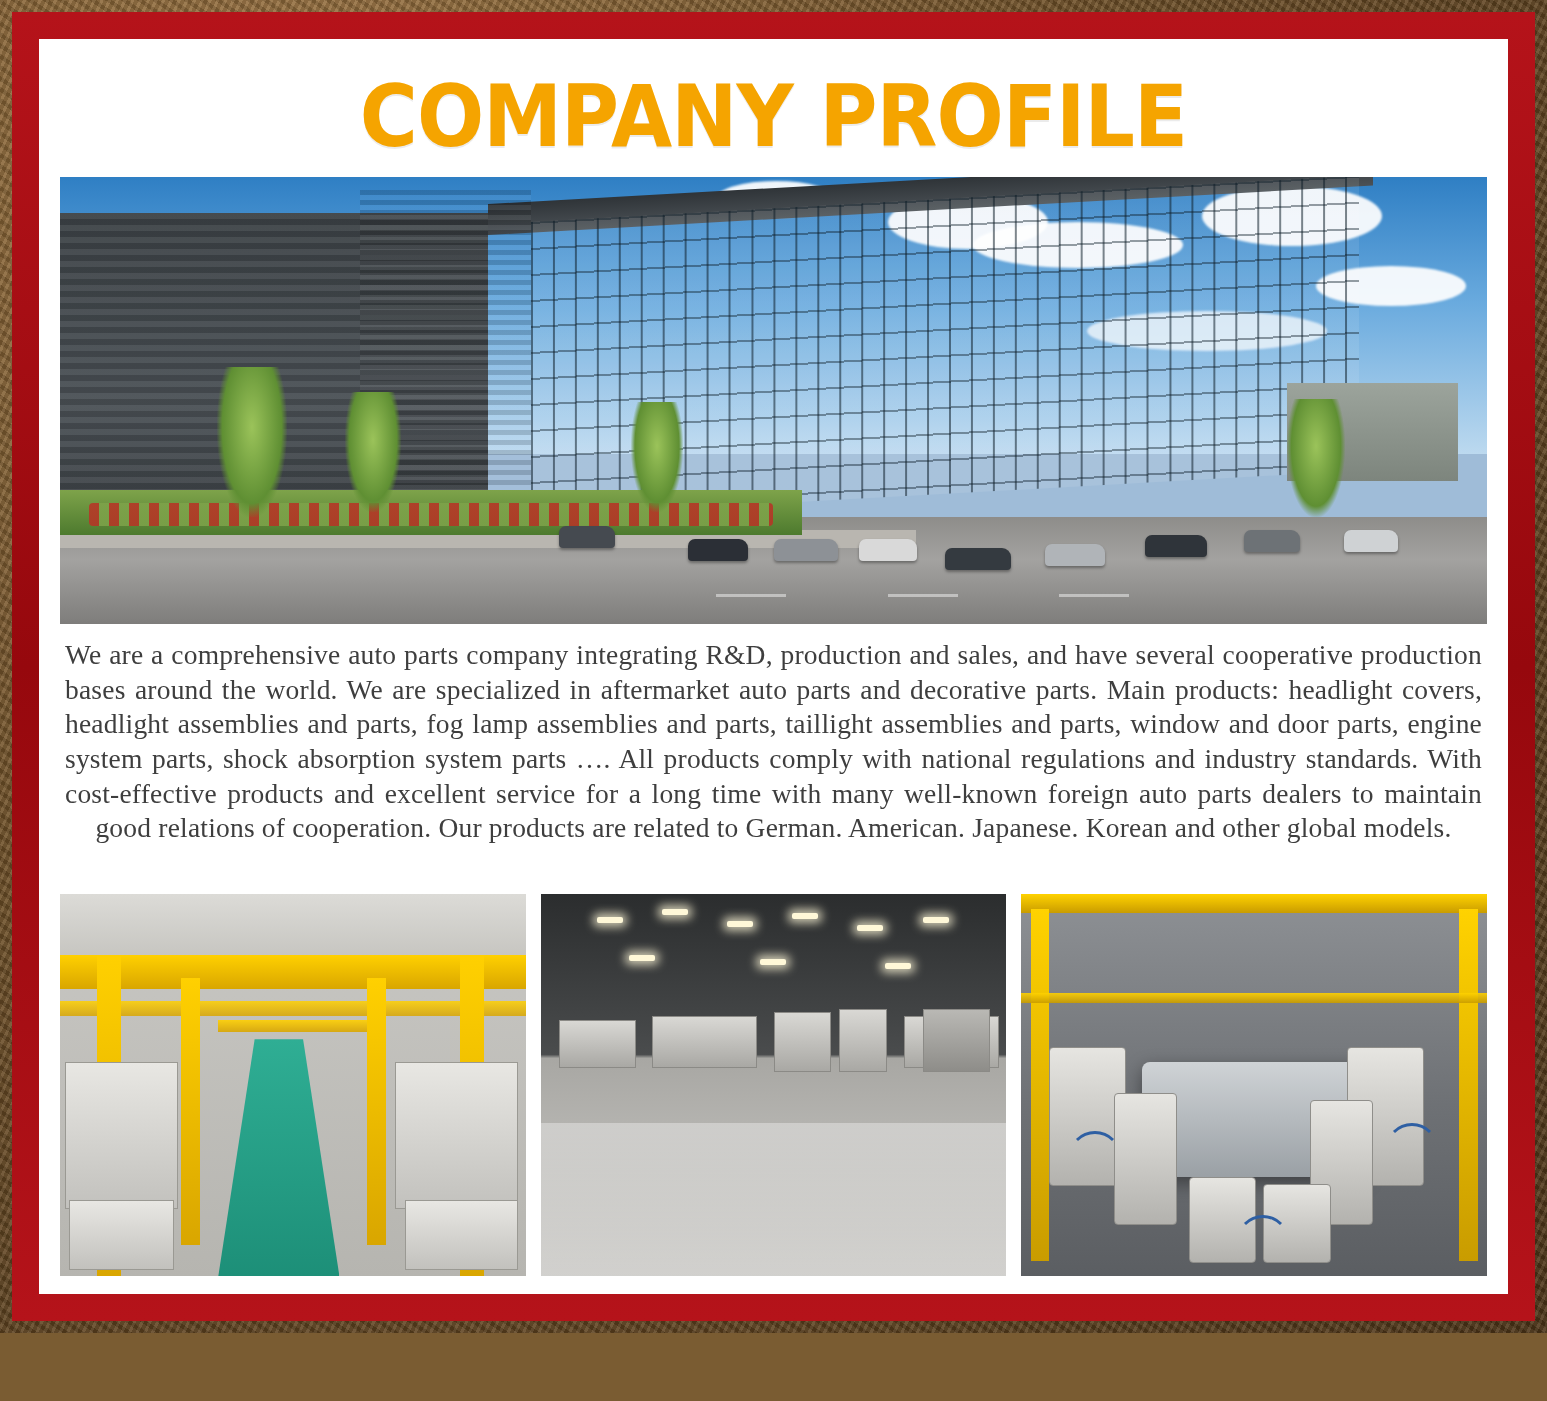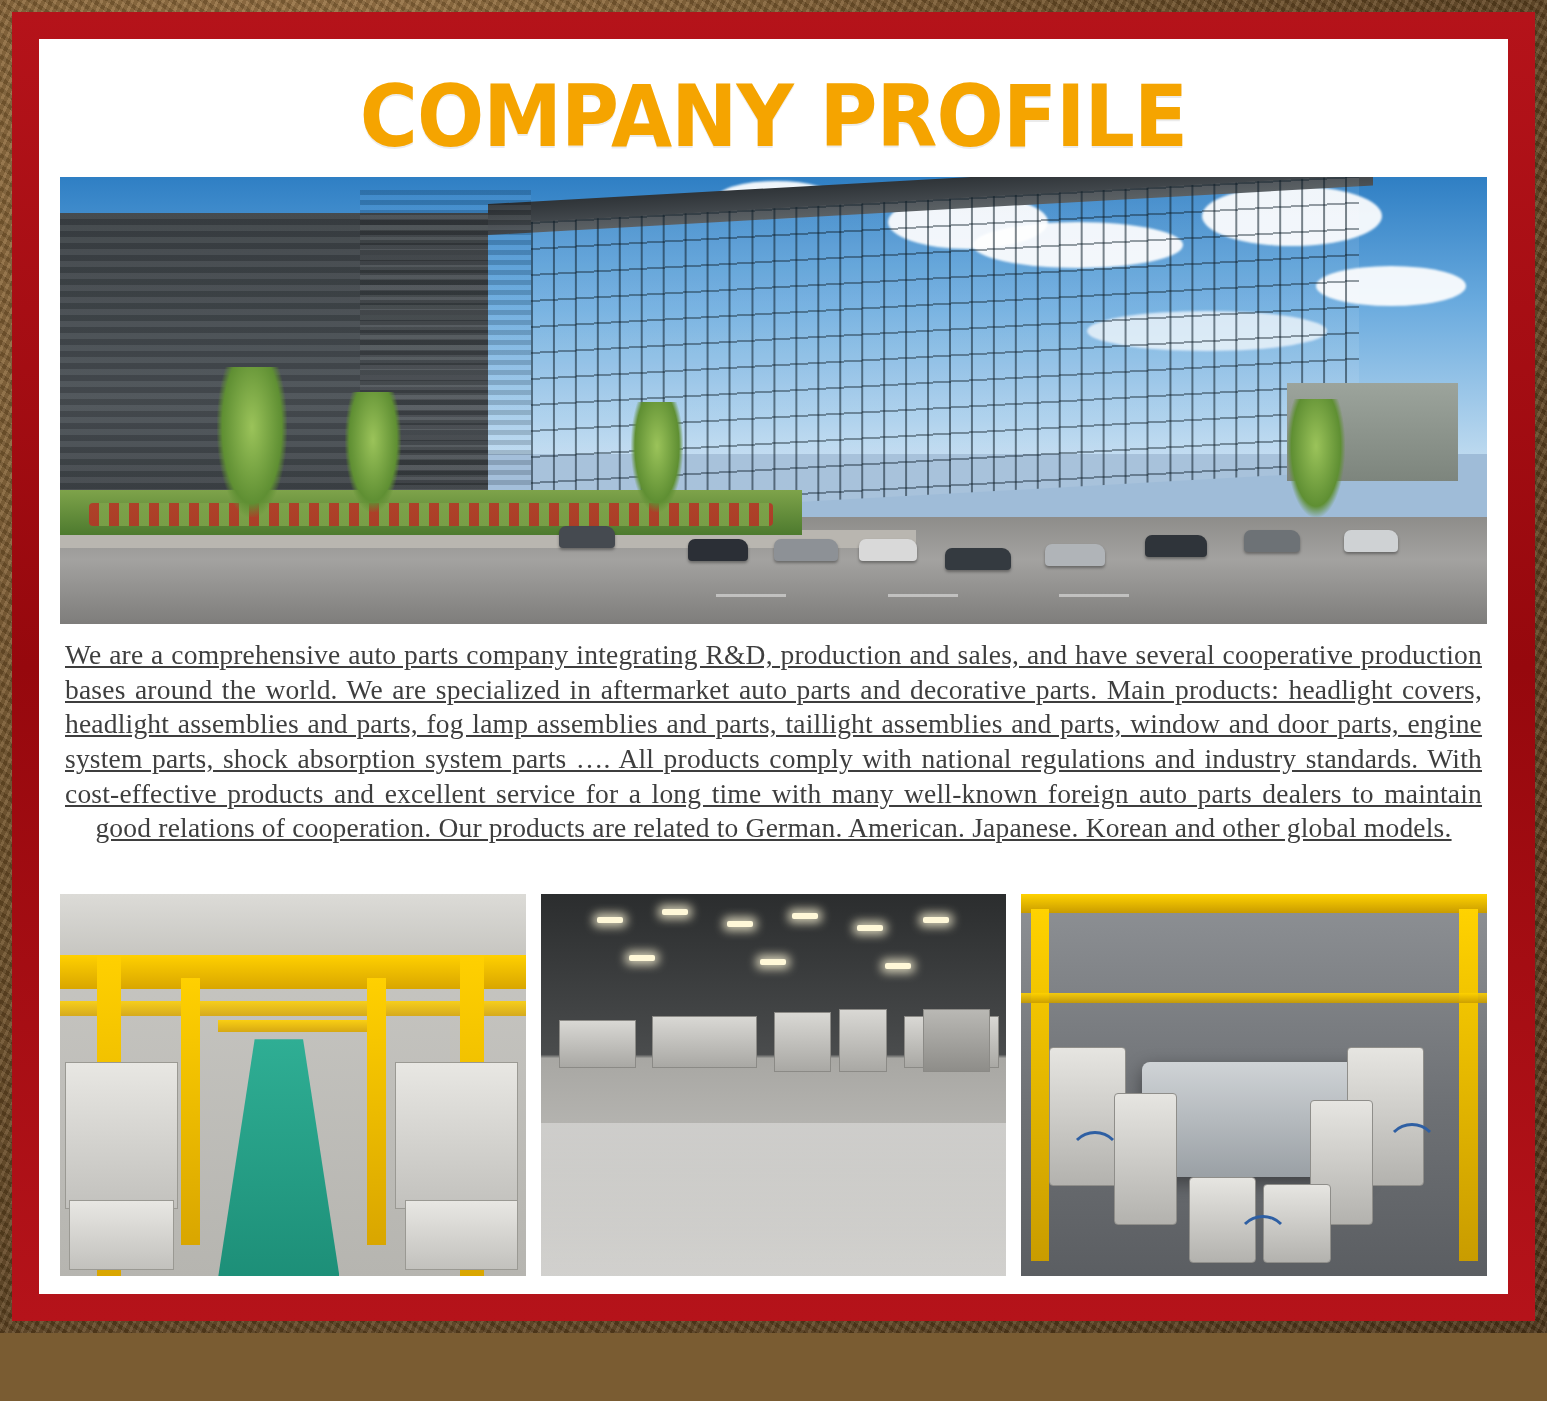--- a/index.html
+++ b/index.html
@@ -156,21 +156,21 @@
   #body-text {
     margin: 14px 26px 10px 26px;
     text-align: justify;
     text-align-last: center;
     font-family: "Liberation Serif", serif;
     font-size: 27.5px;
     line-height: 1.26;
     color: #3e3e3e;
     letter-spacing: 0.2px;
   }
-  #body-text p { margin: 0 0 2px 0; text-decoration: underline; }
+  #body-text p { margin: 0 0 2px 0; }
   #body-text p.last { text-align: justify; text-align-last: center; }
 
   
   #photo-row {
     position: absolute;
     left: 21px;
     right: 21px;
     bottom: 18px;
     height: 382px;
     display: flex;

